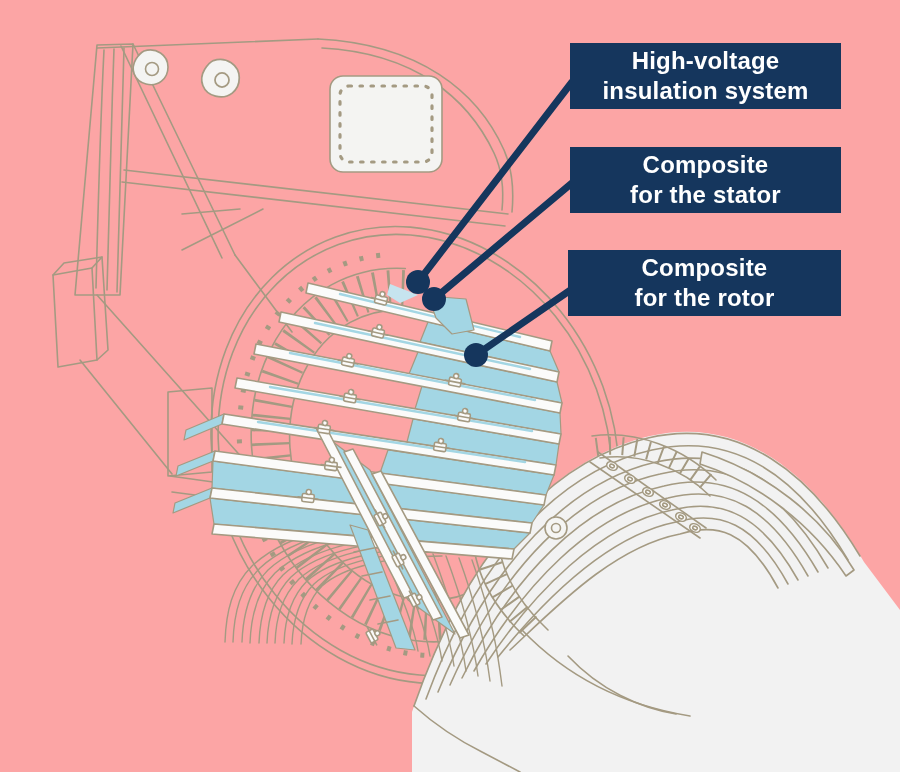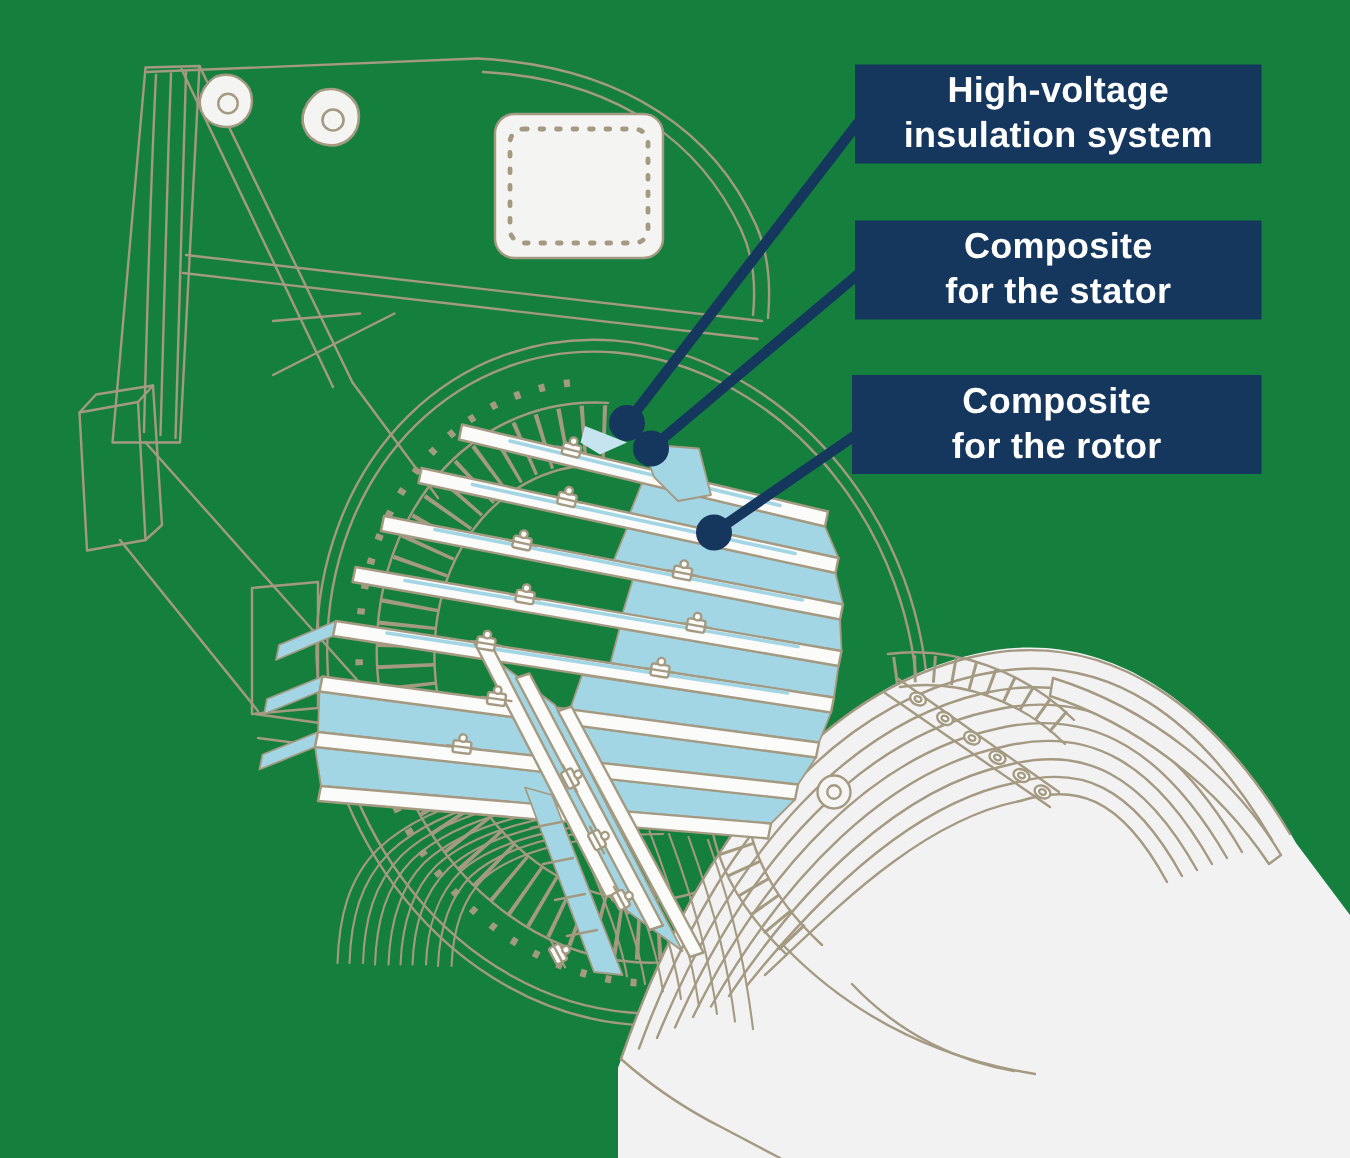--- a/index.html
+++ b/index.html
@@ -1,18 +1,18 @@
 <!DOCTYPE html>
 <html><head>
 <meta charset="utf-8">
 <style>
   html,body{margin:0;padding:0;background:#e6e6e6;}
   .stage{
     position:relative;width:900px;height:772px;margin:0 auto;
-    background:#15803d;overflow:hidden;
+    background:#fca5a5;overflow:hidden;
     font-family:"Liberation Sans","DejaVu Sans",sans-serif;
   }
   .stage svg{position:absolute;left:0;top:0;}
   .callout{
     position:absolute;
     background:#15365d;
     color:#ffffff;
     display:flex;align-items:center;justify-content:center;
     text-align:center;
     font-weight:bold;font-size:24px;line-height:30px;

